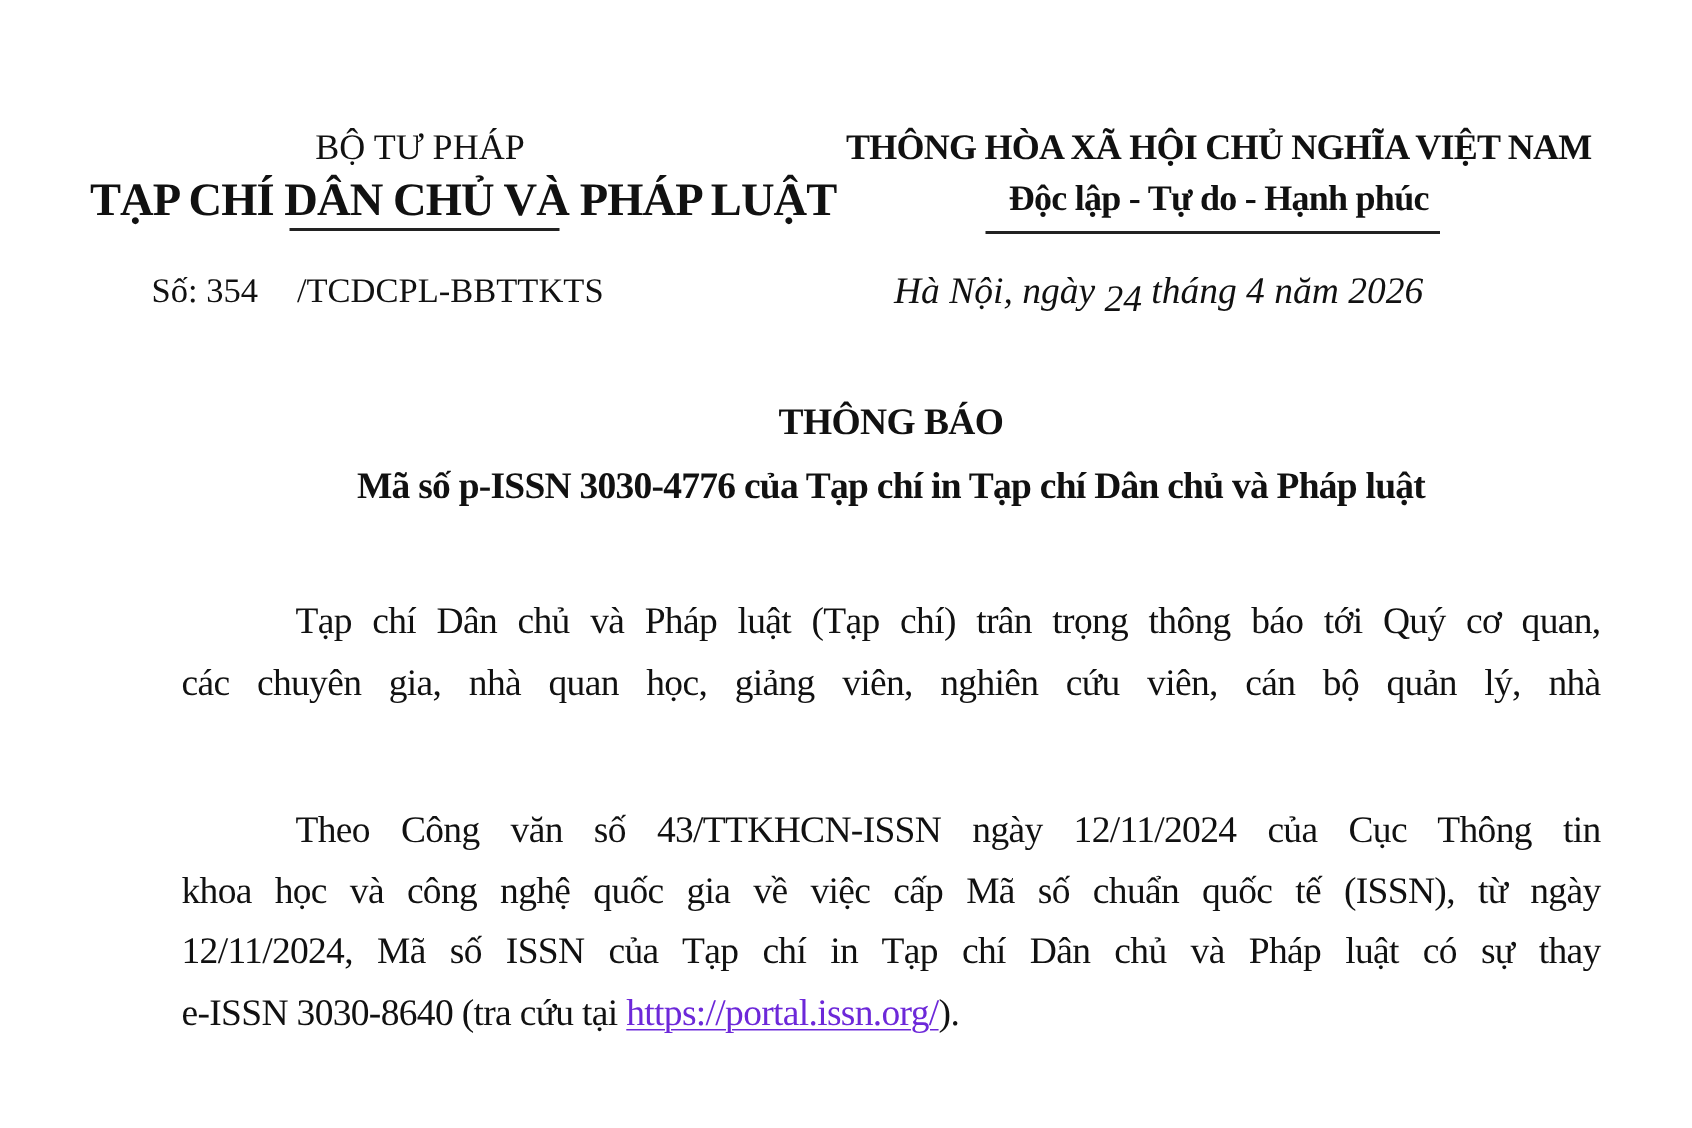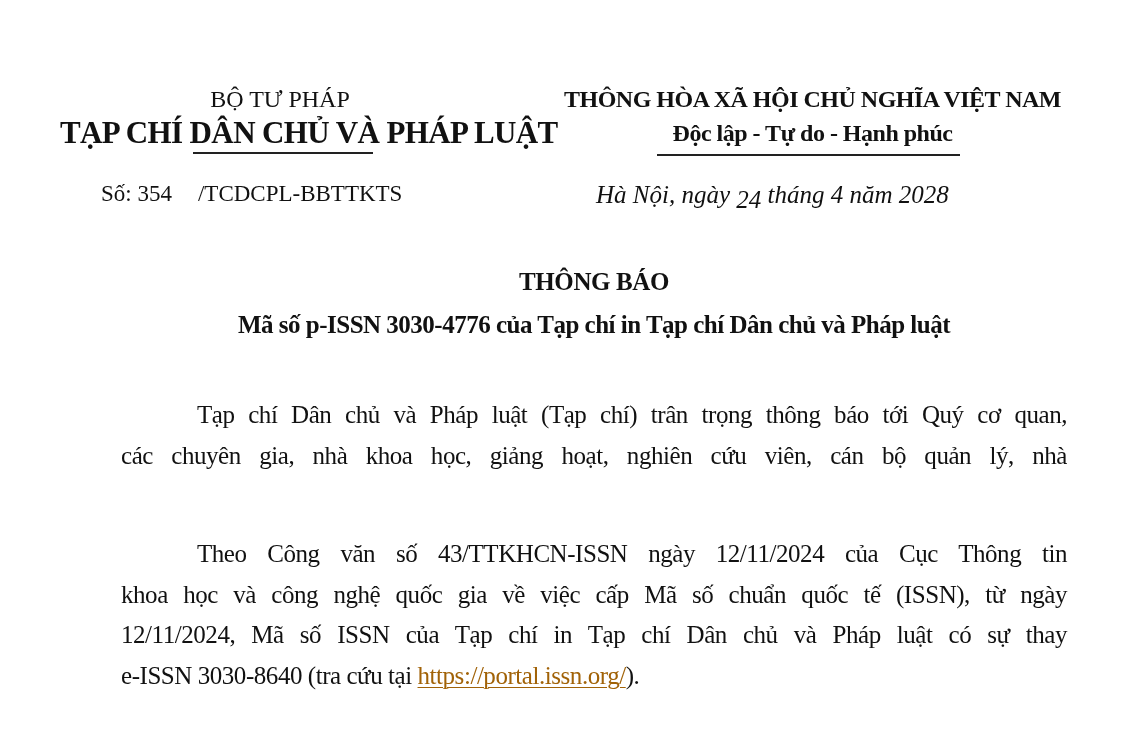--- a/index.html
+++ b/index.html
@@ -24,50 +24,50 @@
   .subtitle { left: 60px; width: 1068px; top: 308px; font-size: 25px; line-height: 34px; font-weight: bold; letter-spacing: -0.5px; }
   .para {
     position: absolute; left: 121px; width: 946px; font-size: 25px; line-height: 40.5px;
     text-align: justify; text-align-last: left; letter-spacing: -0.45px; word-spacing: 0px;
   }
   .p1 { top: 395px; }
   .p2 { top: 534px; }
   .line { display: block; white-space: nowrap; text-align: justify; text-align-last: justify; }
   .line.last { text-align-last: left; }
   .indent { padding-left: 76px; }
-  .link { color: #a16207; text-decoration: underline; text-decoration-thickness: 1px; text-underline-offset: 3px; }
+  .link { color: #6d28d9; text-decoration: underline; text-decoration-thickness: 1px; text-underline-offset: 3px; }
 </style>
 </head>
 <body>
 
 <div class="abs center hdr-left-1">BỘ TƯ PHÁP</div>
 <div class="abs center hdr-left-2">TẠP CHÍ DÂN CHỦ VÀ PHÁP LUẬT</div>
 <div class="abs rule-left"></div>
 <div class="abs so-line">
   <span>Số: 354</span><span class="gap"></span><span>/TCDCPL-BBTTKTS</span>
 </div>
 
 <div class="abs center hdr-right-1">THÔNG HÒA XÃ HỘI CHỦ NGHĨA VIỆT NAM</div>
 <div class="abs center hdr-right-2">Độc lập - Tự do - Hạnh phúc</div>
 <div class="abs rule-right"></div>
 <div class="abs date-line">
   <span>Hà Nội, ngày</span>
   <span class="num day">24</span>
   <span>tháng</span>
   <span class="num">4</span>
   <span>năm</span>
-  <span class="num">2028</span>
+  <span class="num">2026</span>
 </div>
 
 <div class="abs center title">THÔNG BÁO</div>
 <div class="abs center subtitle">Mã số p-ISSN 3030-4776 của Tạp chí in Tạp chí Dân chủ và Pháp luật</div>
 
 <div class="para p1">
   <span class="line indent">Tạp chí Dân chủ và Pháp luật (Tạp chí) trân trọng thông báo tới Quý cơ quan,</span>
-  <span class="line">các chuyên gia, nhà khoa học, giảng hoạt, nghiên cứu viên, cán bộ quản lý, nhà</span>
+  <span class="line">các chuyên gia, nhà quan học, giảng viên, nghiên cứu viên, cán bộ quản lý, nhà</span>
 </div>
 
 <div class="para p2">
   <span class="line indent">Theo Công văn số 43/TTKHCN-ISSN ngày 12/11/2024 của Cục Thông tin</span>
   <span class="line">khoa học và công nghệ quốc gia về việc cấp Mã số chuẩn quốc tế (ISSN), từ ngày</span>
   <span class="line">12/11/2024, Mã số ISSN của Tạp chí in Tạp chí Dân chủ và Pháp luật có sự thay</span>
   <span class="line last"><span>e-ISSN 3030-8640 (tra cứu tại </span><a class="link">https://portal.issn.org/</a><span>).</span></span>
 </div>
 
 </body></html>

